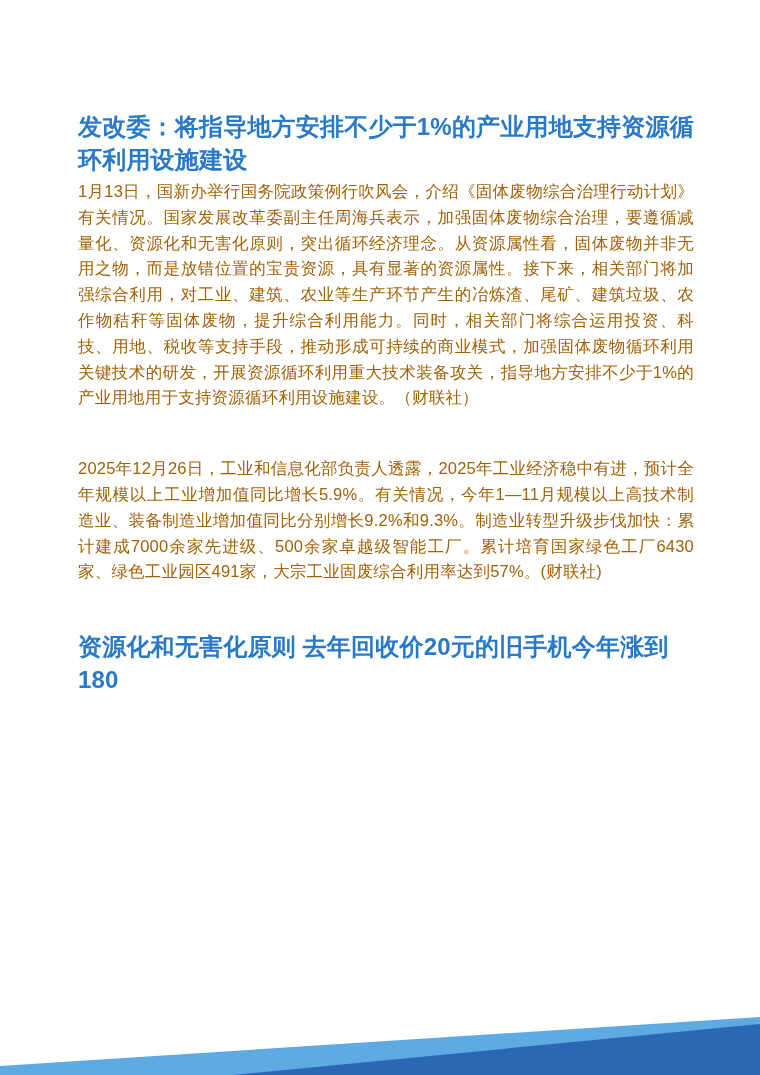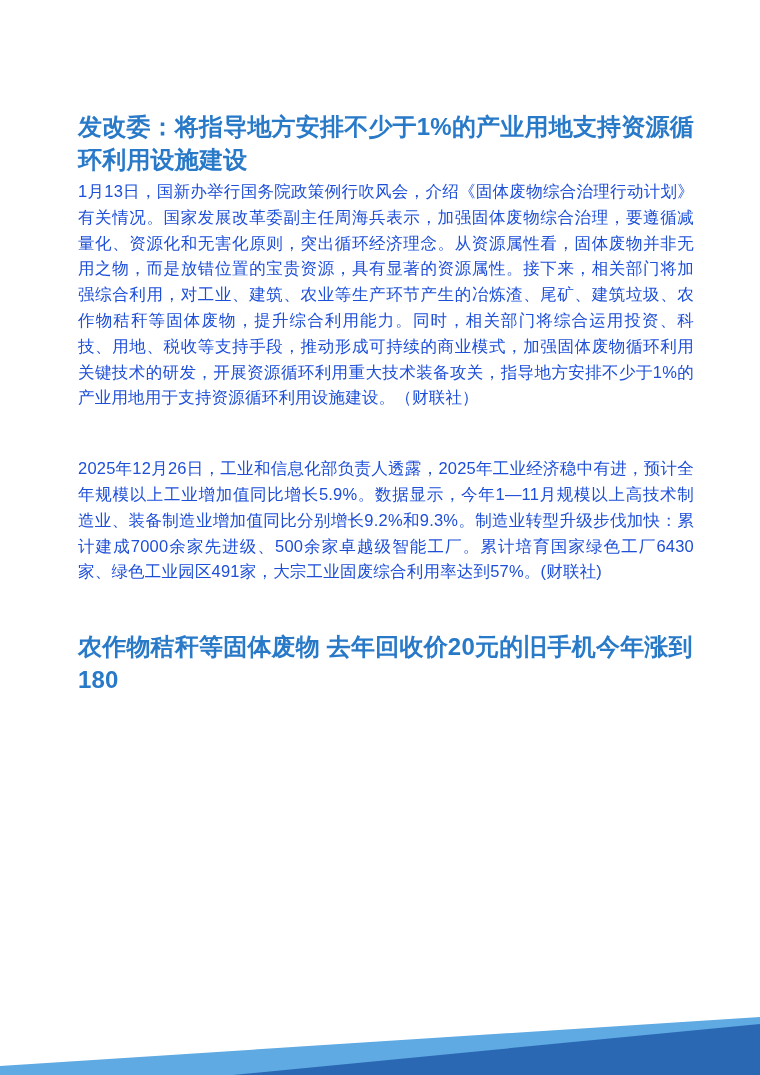--- a/index.html
+++ b/index.html
@@ -28,21 +28,21 @@
     font-size: 24px;
     line-height: 33px;
     font-weight: 700;
     color: #2879C8;
     letter-spacing: 0.2px;
   }
   .article-body {
     margin: 0;
     font-size: 16.5px;
     line-height: 25.8px;
-    color: #1d4ed8;
+    color: #a16207;
     text-align: justify;
     letter-spacing: 0.2px;
   }
   .footer-decoration {
     position: absolute;
     left: 0;
     bottom: 0;
     width: 760px;
     height: 90px;
     display: block;
@@ -55,25 +55,25 @@
 <div class="page">
 
   <div class="content">
 
     <section class="article">
       <h2 class="article-title">发改委：将指导地方安排不少于1%的产业用地支持资源循环利用设施建设</h2>
       <p class="article-body">1月13日，国新办举行国务院政策例行吹风会，介绍《固体废物综合治理行动计划》有关情况。国家发展改革委副主任周海兵表示，加强固体废物综合治理，要遵循减量化、资源化和无害化原则，突出循环经济理念。从资源属性看，固体废物并非无用之物，而是放错位置的宝贵资源，具有显著的资源属性。接下来，相关部门将加强综合利用，对工业、建筑、农业等生产环节产生的冶炼渣、尾矿、建筑垃圾、农作物秸秆等固体废物，提升综合利用能力。同时，相关部门将综合运用投资、科技、用地、税收等支持手段，推动形成可持续的商业模式，加强固体废物循环利用关键技术的研发，开展资源循环利用重大技术装备攻关，指导地方安排不少于1%的产业用地用于支持资源循环利用设施建设。（财联社）</p>
     </section>
 
     <section class="article">
-      <p class="article-body">2025年12月26日，工业和信息化部负责人透露，2025年工业经济稳中有进，预计全年规模以上工业增加值同比增长5.9%。数据显示，今年1—11月规模以上高技术制造业、装备制造业增加值同比分别增长9.2%和9.3%。制造业转型升级步伐加快：累计建成7000余家先进级、500余家卓越级智能工厂。累计培育国家绿色工厂6430家、绿色工业园区491家，大宗工业固废综合利用率达到57%。(财联社)</p>
+      <p class="article-body">2025年12月26日，工业和信息化部负责人透露，2025年工业经济稳中有进，预计全年规模以上工业增加值同比增长5.9%。有关情况，今年1—11月规模以上高技术制造业、装备制造业增加值同比分别增长9.2%和9.3%。制造业转型升级步伐加快：累计建成7000余家先进级、500余家卓越级智能工厂。累计培育国家绿色工厂6430家、绿色工业园区491家，大宗工业固废综合利用率达到57%。(财联社)</p>
     </section>
 
     <section class="article">
-      <h2 class="article-title">农作物秸秆等固体废物 去年回收价20元的旧手机今年涨到180</h2>
+      <h2 class="article-title">资源化和无害化原则 去年回收价20元的旧手机今年涨到180</h2>
     </section>
 
   </div>
 
   <svg class="footer-decoration" viewBox="0 0 760 90" preserveAspectRatio="none" xmlns="http://www.w3.org/2000/svg">
     <polygon points="0,73 760,24 760,90 0,90" fill="#5FAAE3"></polygon>
     <polygon points="150,90 760,31 760,90" fill="#2B68B4"></polygon>
   </svg>
 
 </div>

